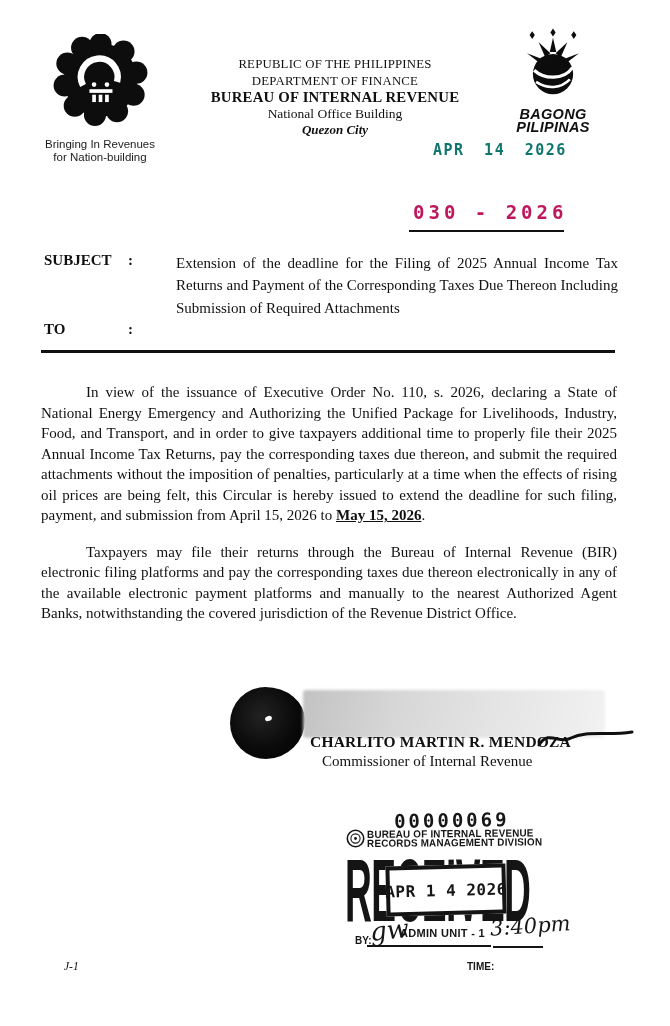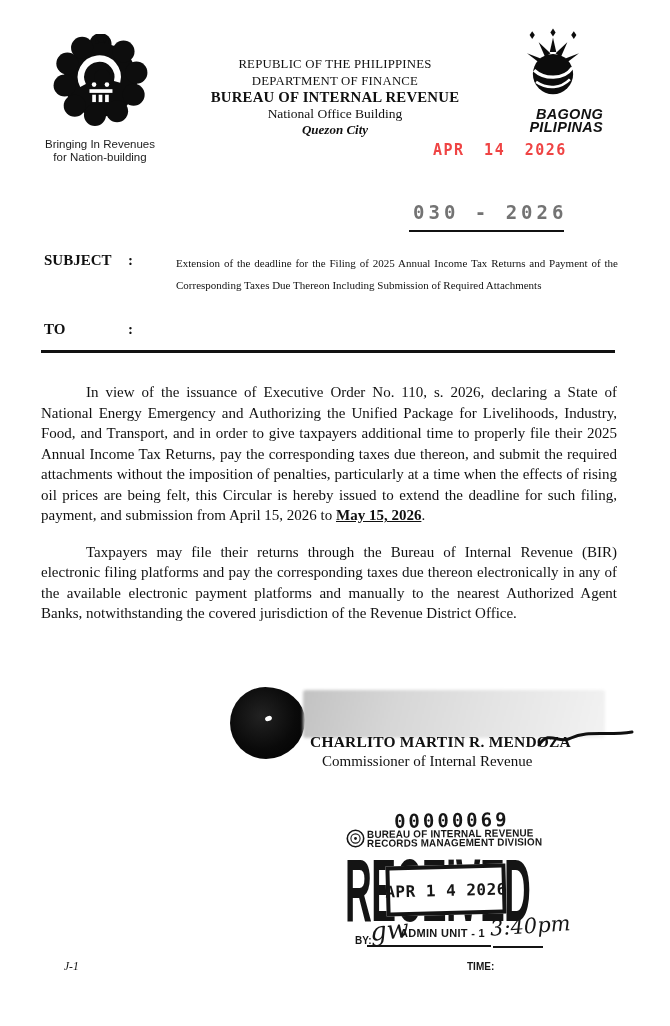--- a/index.html
+++ b/index.html
@@ -12,38 +12,38 @@
   .bir-logo{position:absolute;left:40px;top:34px;width:120px;text-align:center;}
   .bir-logo svg{display:block;margin:0 auto;}
   .bir-caption{font-family:"Liberation Sans",sans-serif;font-size:11.5px;line-height:13px;color:#1c1c1c;margin-top:12px;}
   .head-center{position:absolute;left:170px;top:56px;width:330px;text-align:center;}
   .hc-l1,.hc-l2{font-size:12.8px;line-height:16.5px;letter-spacing:.2px;}
   .hc-l3{font-size:14.8px;line-height:16.5px;font-weight:bold;letter-spacing:.2px;}
   .hc-l4{font-size:13.5px;line-height:16px;}
   .hc-l5{font-size:13px;line-height:15px;font-weight:bold;font-style:italic;}
   .bagong-logo{position:absolute;left:503px;top:28px;width:100px;text-align:center;}
   .bagong-text{font-family:"Liberation Sans",sans-serif;font-weight:bold;font-style:italic;
-    font-size:14.5px;line-height:13px;letter-spacing:.3px;margin-top:2px;text-align:right;}
+    font-size:14.5px;line-height:13px;letter-spacing:.3px;margin-top:2px;}
   .date-stamp-top{
     position:absolute;left:433px;top:141px;
     font-family:"DejaVu Sans Mono",monospace;font-weight:bold;font-size:15px;
-    letter-spacing:1.5px;word-spacing:9px;color:#ef4444;white-space:nowrap;
+    letter-spacing:1.5px;word-spacing:9px;color:#0f766e;white-space:nowrap;
   }
   
   .rmc-label{position:absolute;left:93px;top:211px;font-size:15.2px;font-weight:bold;letter-spacing:.2px;}
   .rmc-number{
     position:absolute;left:413px;top:201px;width:150px;text-align:left;
     font-family:"DejaVu Sans Mono",monospace;font-weight:bold;font-size:19px;
-    letter-spacing:4px;color:#737373;white-space:nowrap;
+    letter-spacing:4px;color:#be185d;white-space:nowrap;
   }
   .rmc-underline{position:absolute;left:409px;top:230px;width:155px;height:2px;background:#111;}
   
   .meta-label{position:absolute;left:44px;font-size:15px;font-weight:bold;}
   .meta-colon{position:absolute;left:128px;font-size:15px;font-weight:bold;}
-  .meta-text{position:absolute;left:176px;width:442px;font-size:11px;line-height:22.3px;
+  .meta-text{position:absolute;left:176px;width:442px;font-size:15px;line-height:22.3px;
     text-align:justify;text-align-last:left;}
   .row-subject{top:252px;}
   .row-to{top:321px;}
   .rule{position:absolute;left:41px;top:350px;width:574px;height:3px;background:#111;}
   
   .body-text{position:absolute;left:41px;top:366px;width:576px;}
   .body-text p{margin:16px 0 16px 0;font-size:15px;line-height:20.5px;text-align:justify;
     text-align-last:left;text-indent:45px;}
   .deadline{font-weight:bold;text-decoration:underline;}
   

